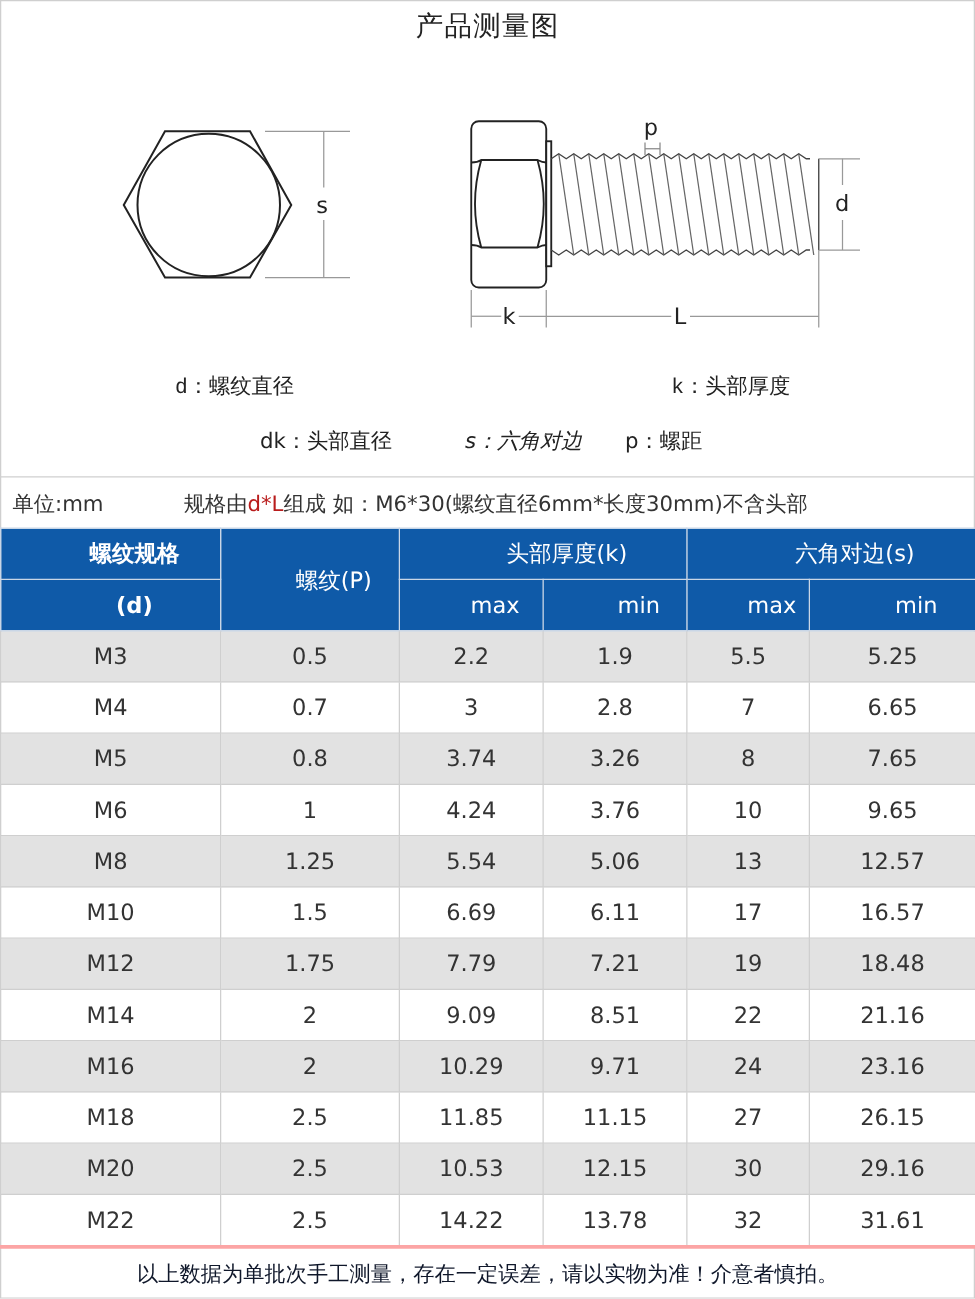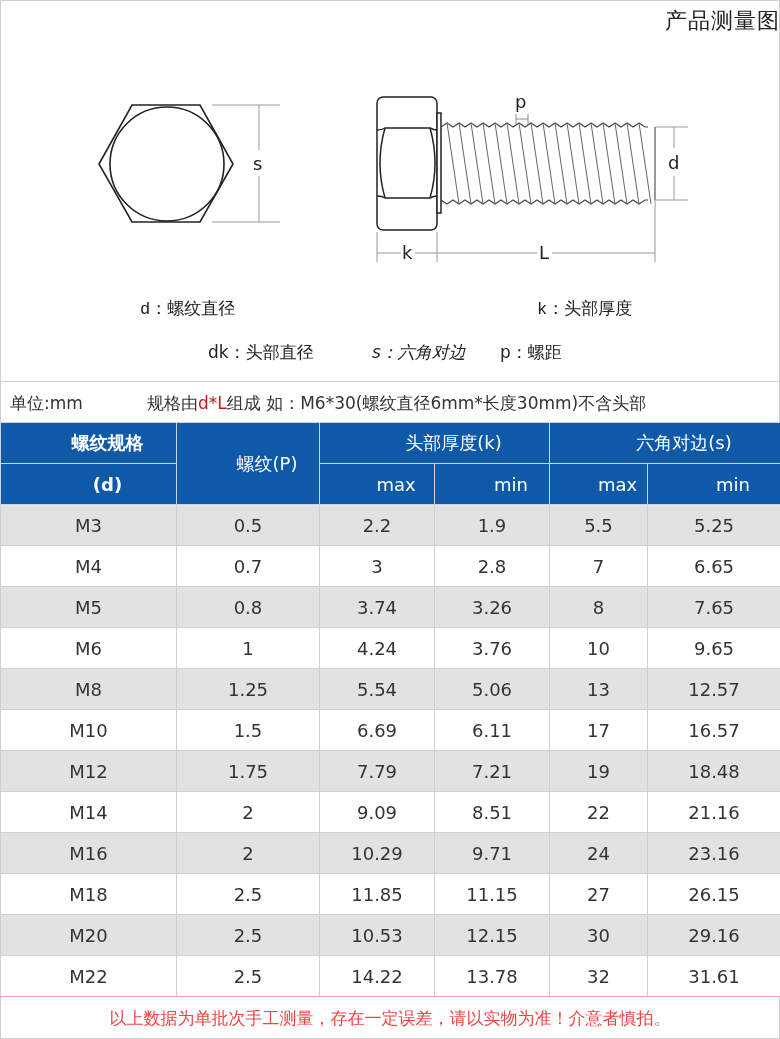--- a/index.html
+++ b/index.html
@@ -1,34 +1,34 @@
 <!DOCTYPE html>
 <html><head>
 <meta charset="utf-8">
 <style>
   * { box-sizing: border-box; margin: 0; padding: 0; }
   html, body { width: 780px; height: 1039px; background: #ffffff; overflow: hidden; }
   body { font-family: "DejaVu Sans", "Liberation Sans", sans-serif; color: #333; position: relative; }
   .frame { position: absolute; left: 0; top: 0; width: 780px; height: 1039px; border: 1px solid #cfcfcf; }
-  .title { position: absolute; left: 0; top: 6px; width: 780px; text-align: right; font-size: 22px; color: #222; letter-spacing: 1px; }
+  .title { position: absolute; left: 0; top: 6px; width: 780px; text-align: center; font-size: 22px; color: #222; letter-spacing: 1px; }
   .diagram { position: absolute; left: 0; top: 80px; width: 780px; height: 200px; }
   .legend { position: absolute; left: 0; width: 780px; font-size: 17px; color: #222; }
   .legend span { position: absolute; white-space: nowrap; }
   .unitbar { position: absolute; left: 0; top: 381px; width: 780px; height: 41px; border-top: 1px solid #cfcfcf; font-size: 17px; color: #333; }
   .unitbar .unit { position: absolute; left: 10px; top: 10px; }
   .unitbar .spec { position: absolute; left: 147px; top: 10px; white-space: nowrap; }
   .unitbar .red { color: #b91c1c; font-weight: normal; }
   table { position: absolute; left: 0; top: 422px; width: 780px; border-collapse: collapse; table-layout: fixed; }
   th, td { text-align: center; vertical-align: middle; }
   thead th { background: #0f5aa8; color: #ffffff; font-weight: normal; font-size: 18px; border: 1px solid #c9d6e6; height: 41px; padding-left: 38px; }
   thead th.bold { font-weight: bold; }
   tbody td { font-size: 18px; color: #333; height: 41px; border: 1px solid #cfcfcf; }
   tbody tr.odd td { background: #e2e2e2; }
   tbody tr.even td { background: #ffffff; }
-  .footer { position: absolute; left: 0; top: 996px; width: 780px; height: 32px; border-top: 1px solid #fca5a5; text-align: center; font-size: 17px; color: #ef4444; line-height: 43px; }
+  .footer { position: absolute; left: 0; top: 996px; width: 780px; height: 32px; border-top: 3px solid #fca5a5; text-align: center; font-size: 17px; color: #0f172a; line-height: 43px; }
   svg text { font-family: "DejaVu Sans", "Liberation Sans", sans-serif; }
 </style>
 </head>
 <body>
 
 <div class="frame"></div>
 
 <div class="title">产品测量图</div>
 
 <svg class="diagram" width="780" height="200" viewBox="0 80 780 200">

